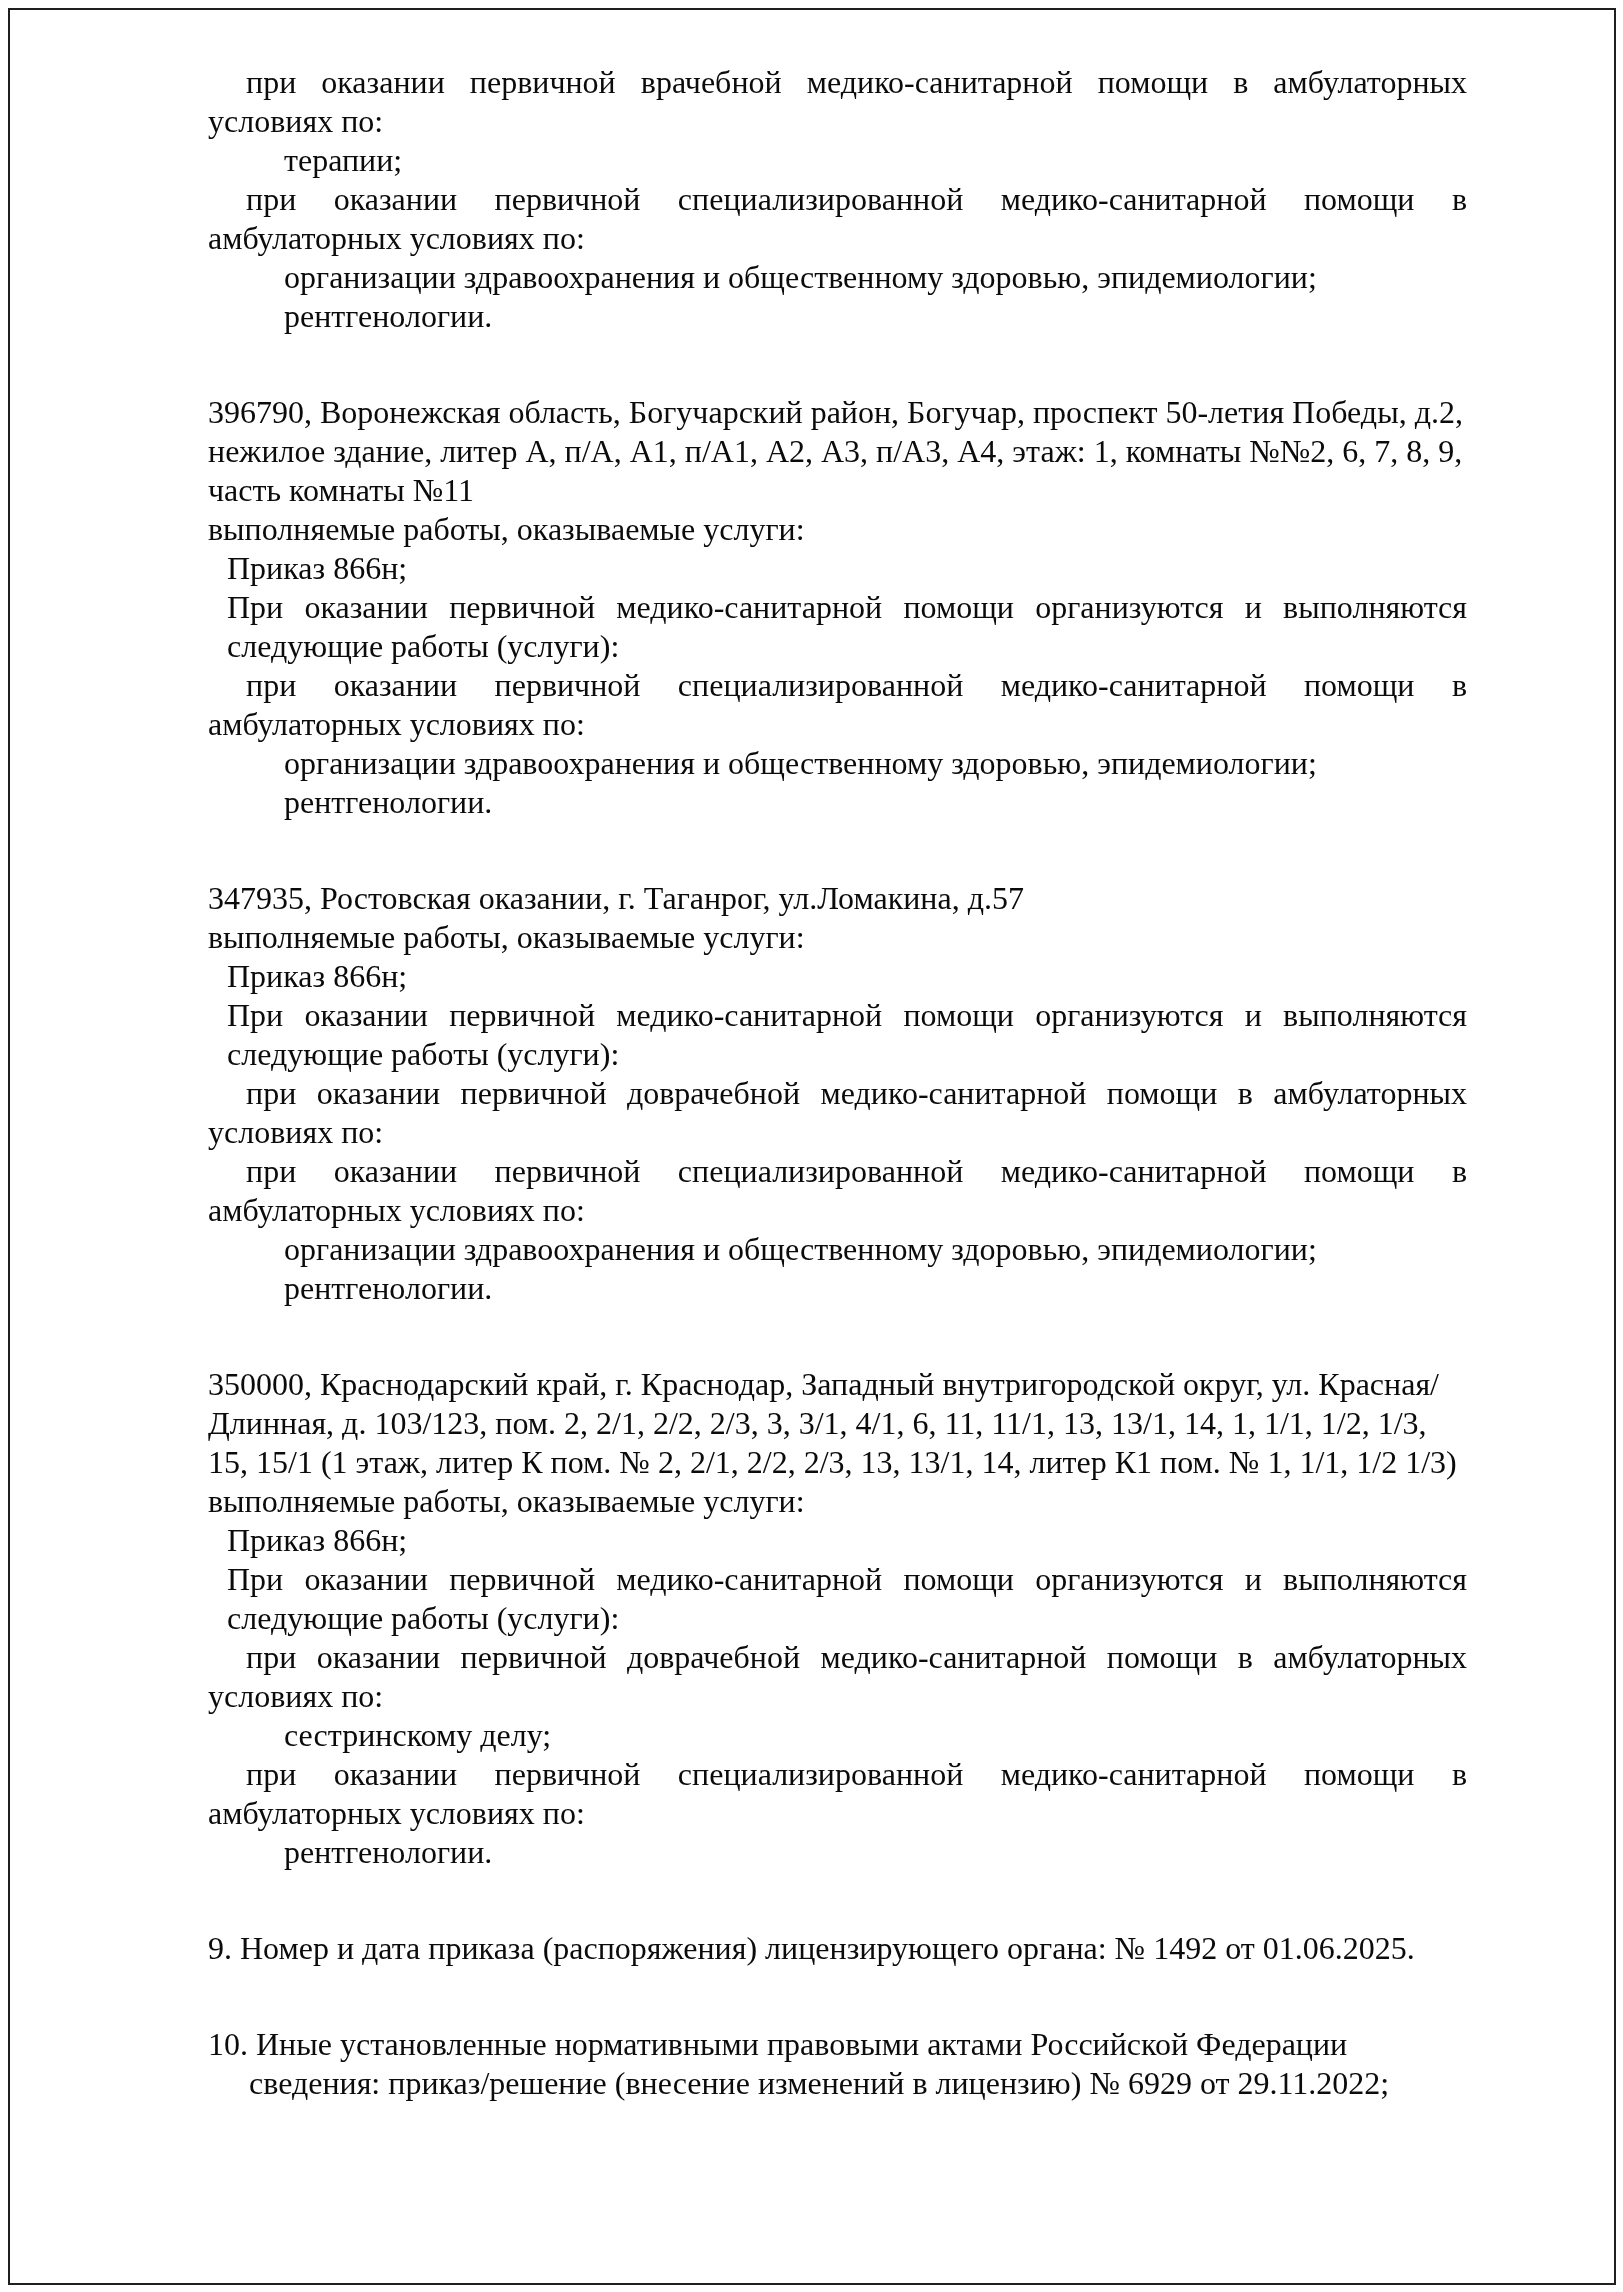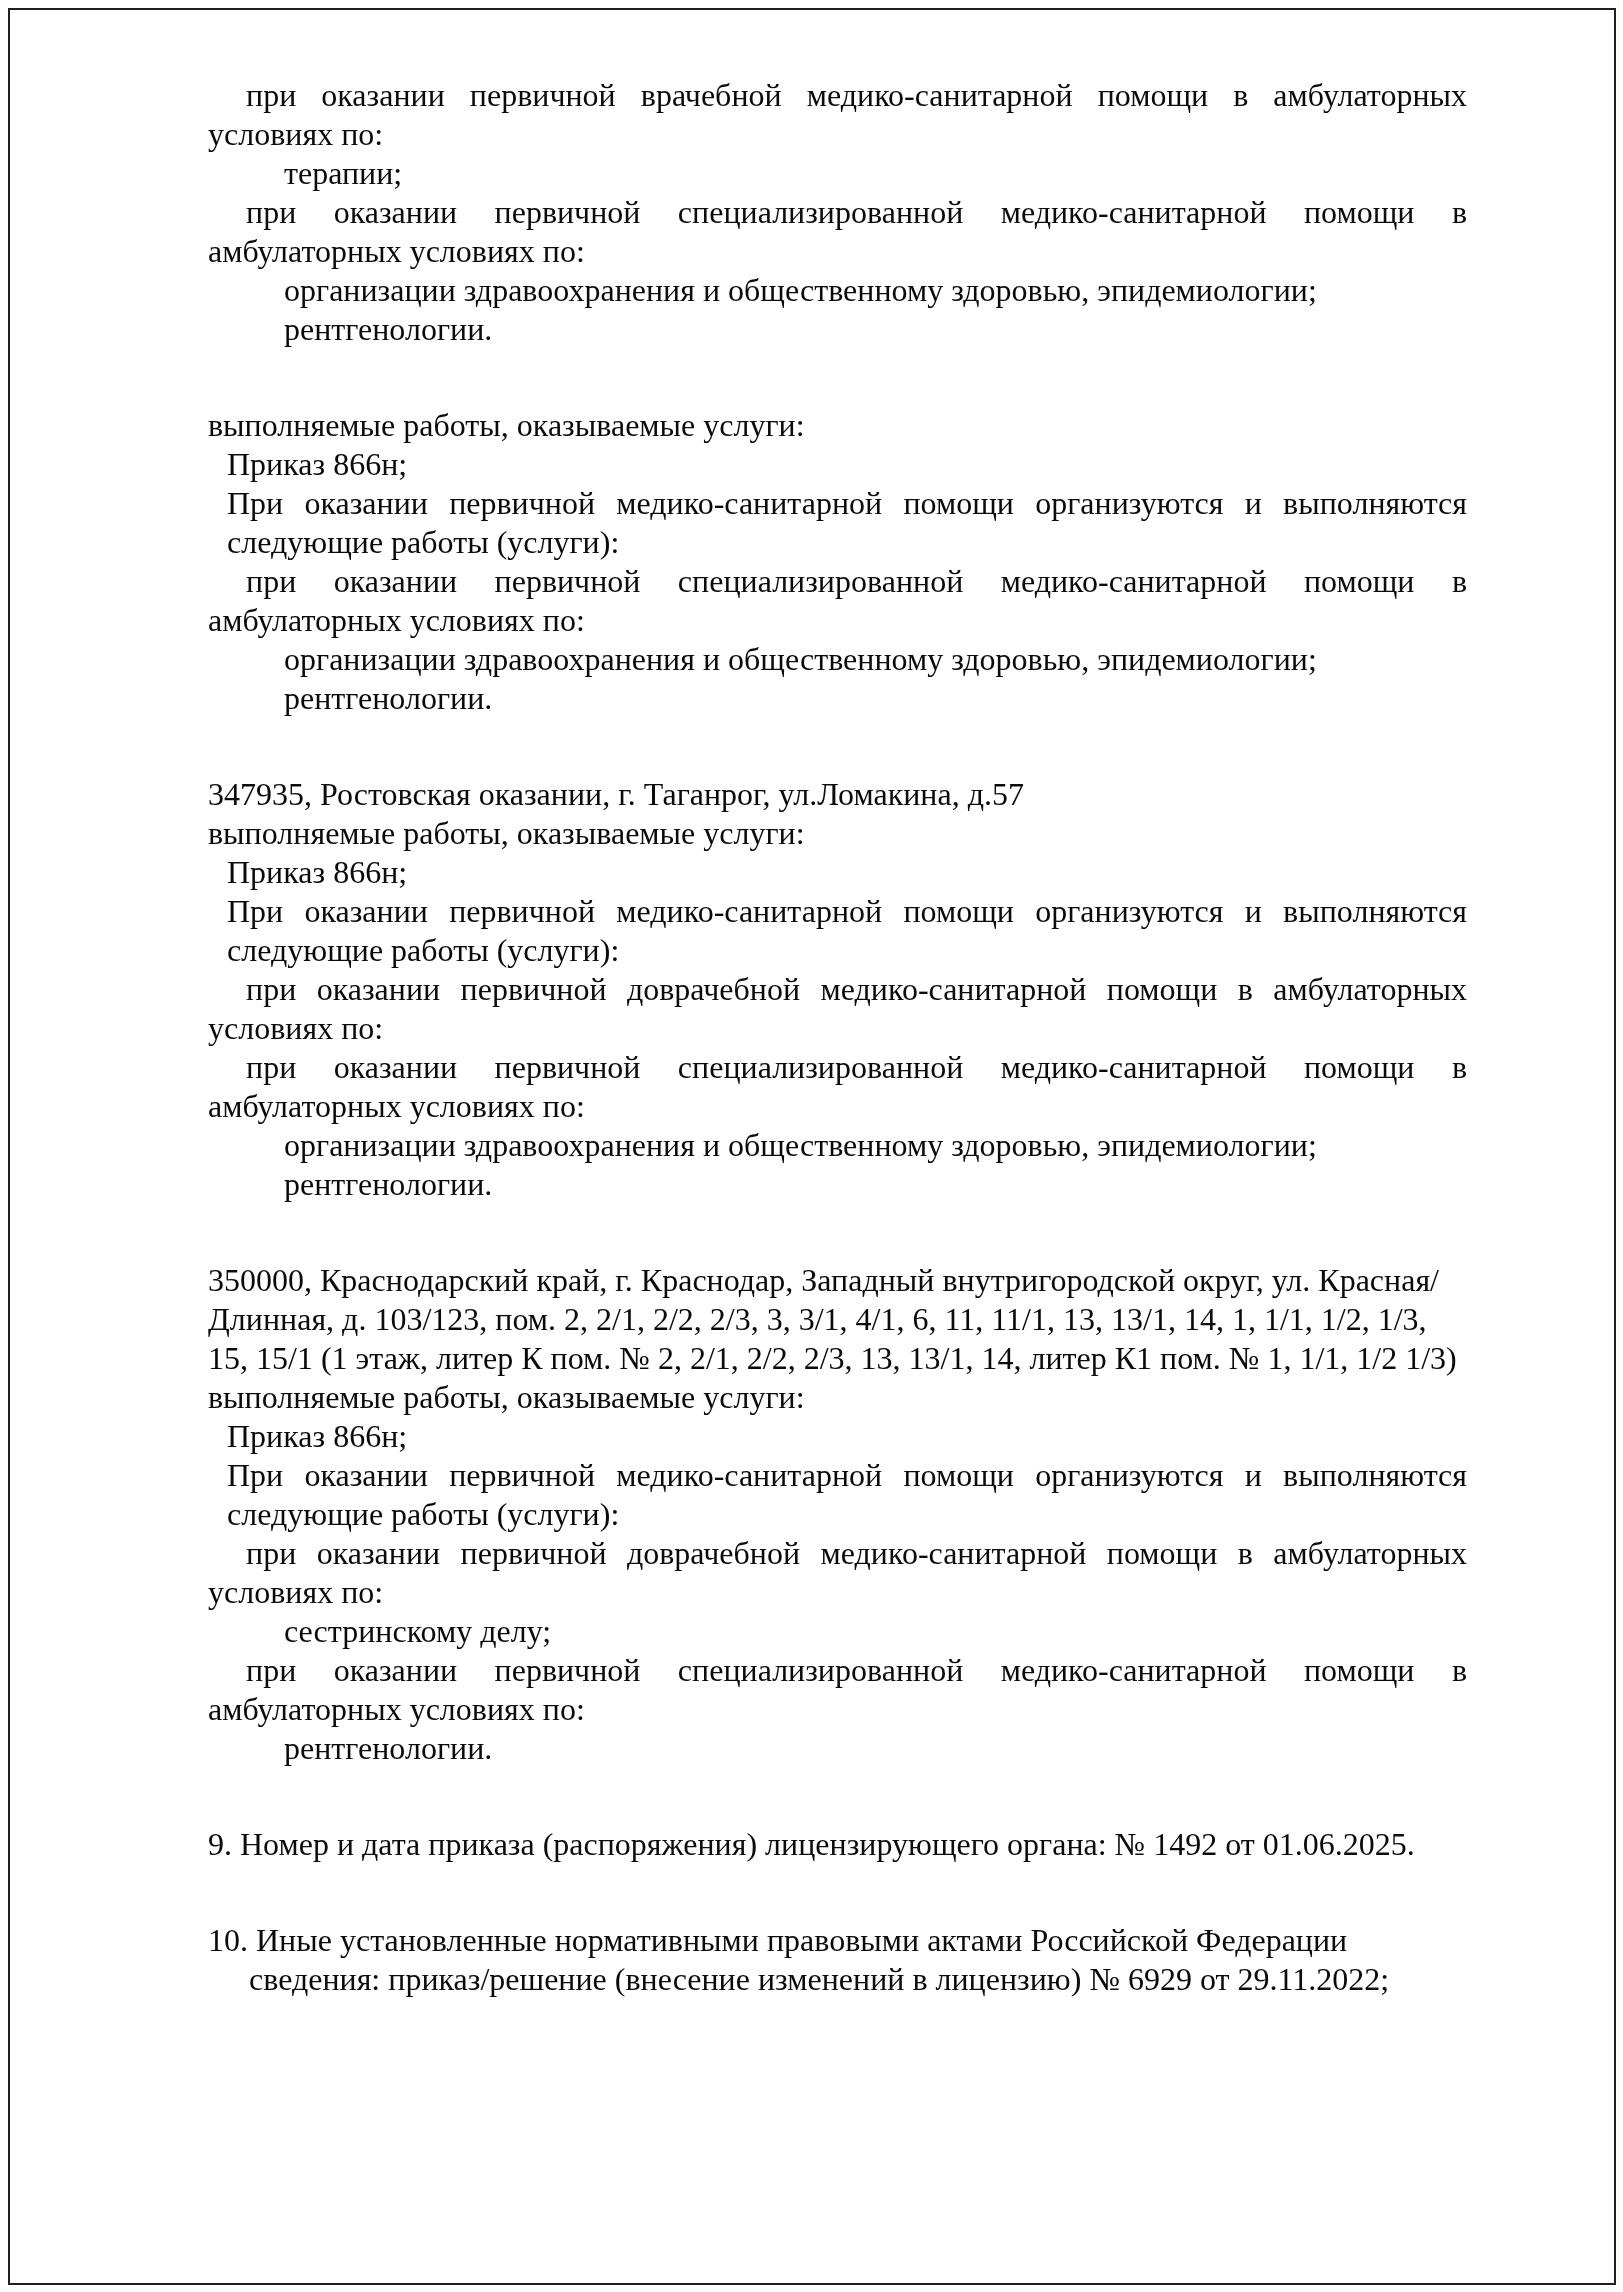--- a/index.html
+++ b/index.html
@@ -14,21 +14,21 @@
     color: #0b0b0b;
   }
   .frame {
     position: absolute;
     top: 8px; left: 8px; right: 8px; bottom: 8px;
     border: 2.7px solid #1f1f1f;
     pointer-events: none;
   }
   .content {
     position: absolute;
-    top: 76px;
+    top: 63px;
     left: 208px;
     width: 1259px;
   }
   p {
     margin: 0;
     font-size: 32px;
     line-height: 39px;
     text-align: left;
   }
   .just { text-align: justify; }
@@ -48,20 +48,21 @@
 
   <section class="block">
     <p class="just ind2">при оказании первичной врачебной медико-санитарной помощи в амбулаторных условиях по:</p>
     <p class="lvl3">терапии;</p>
     <p class="just ind2">при оказании первичной специализированной медико-санитарной помощи в амбулаторных условиях по:</p>
     <p class="lvl3">организации здравоохранения и общественному здоровью, эпидемиологии;</p>
     <p class="lvl3">рентгенологии.</p>
   </section>
 
   <section class="block">
+    <p>396790, Воронежская область, Богучарский район, Богучар, проспект 50-летия Победы, д.2, нежилое здание, литер А, п/А, А1, п/А1, А2, А3, п/А3, А4, этаж: 1, комнаты №№2, 6, 7, 8, 9, часть комнаты №11</p>
     <p>выполняемые работы, оказываемые услуги:</p>
     <p class="lvl1">Приказ 866н;</p>
     <p class="lvl1 just">При оказании первичной медико-санитарной помощи организуются и выполняются следующие работы (услуги):</p>
     <p class="just ind2">при оказании первичной специализированной медико-санитарной помощи в амбулаторных условиях по:</p>
     <p class="lvl3">организации здравоохранения и общественному здоровью, эпидемиологии;</p>
     <p class="lvl3">рентгенологии.</p>
   </section>
 
   <section class="block">
     <p>347935, Ростовская оказании, г. Таганрог, ул.Ломакина, д.57</p>

